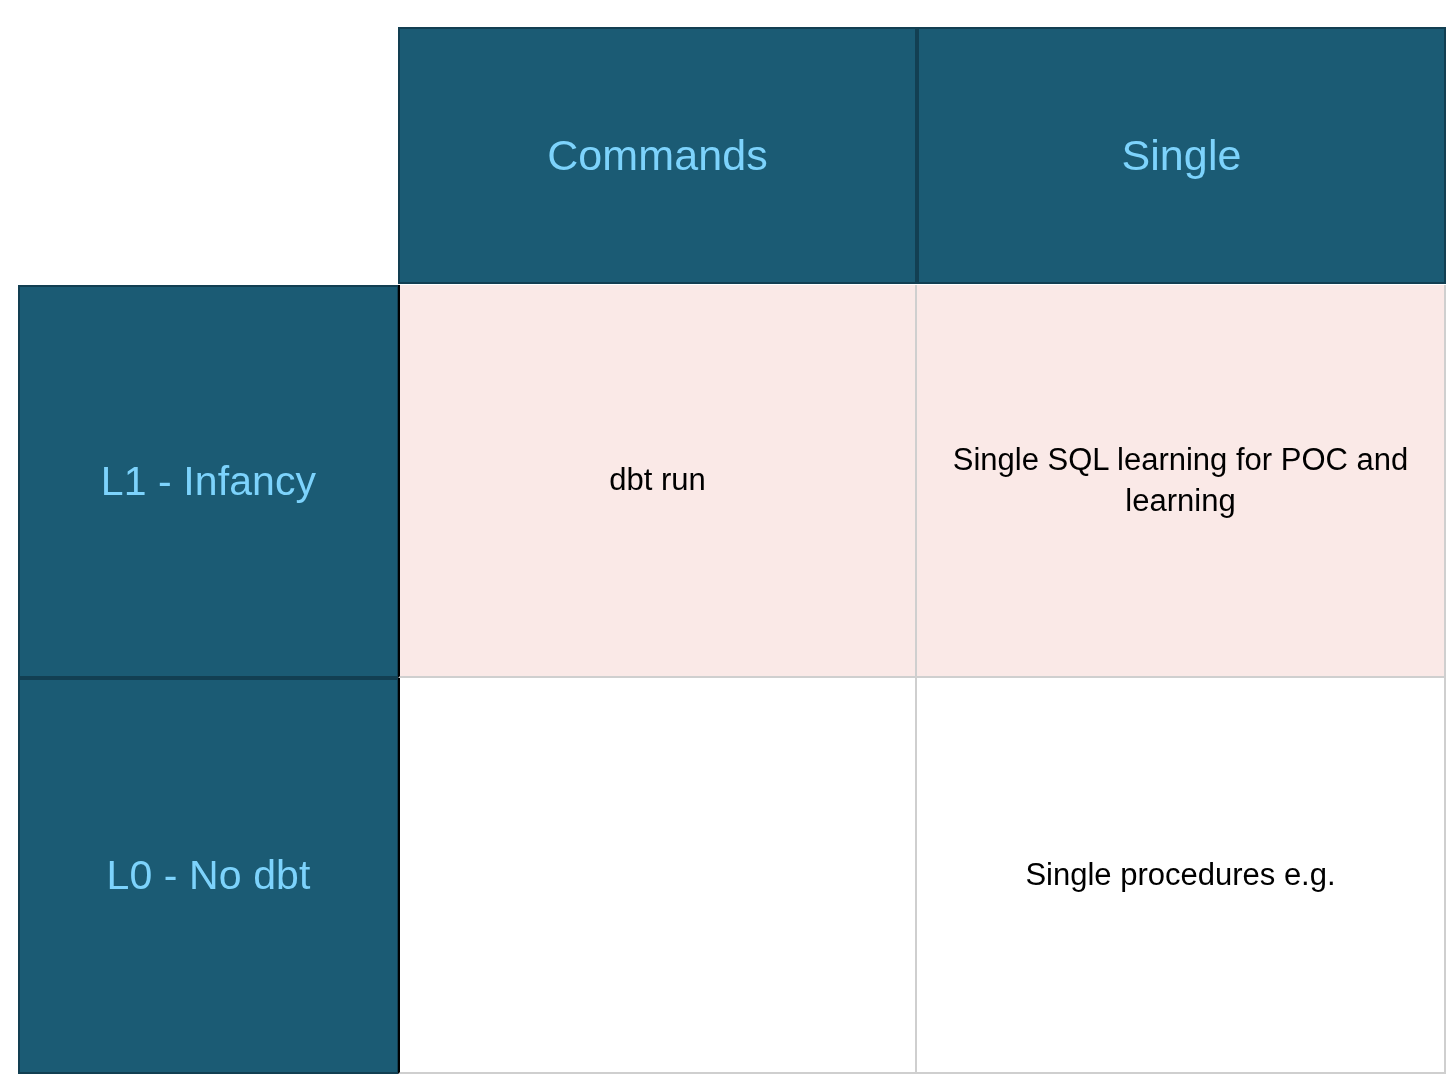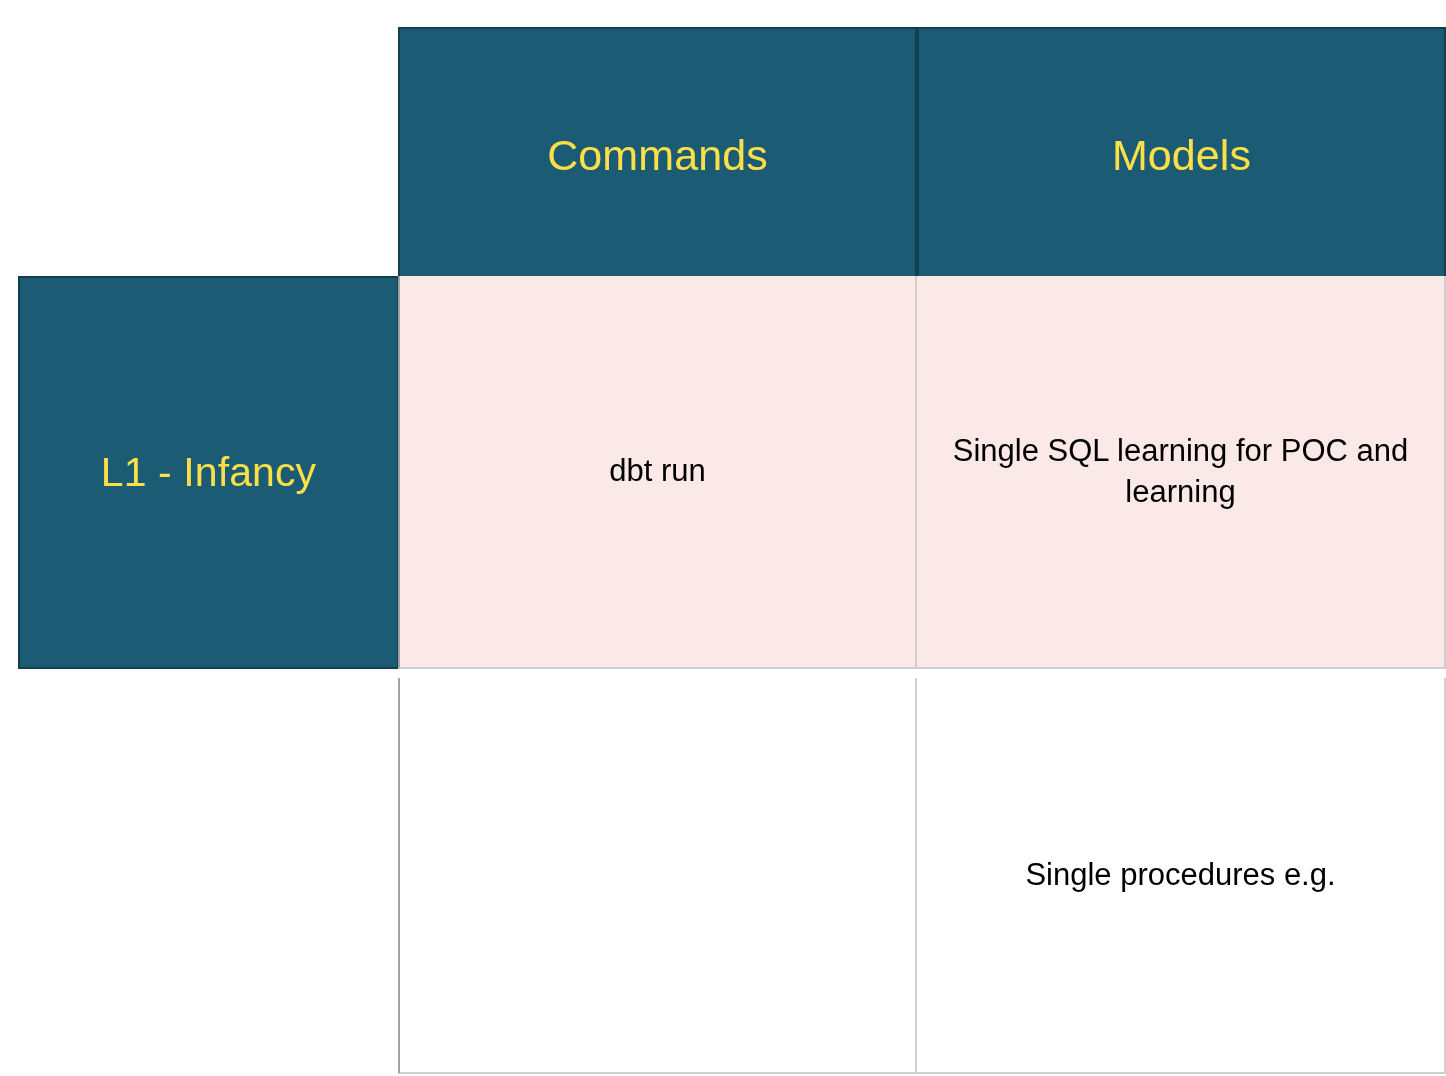--- a/index.html
+++ b/index.html
@@ -27,21 +27,21 @@
     display: flex;
     align-items: center;
     justify-content: center;
     text-align: center;
   }
 
   
   .hdr {
     background: #1b5b74;
     border: 2px solid #123f52;
-    color: #fde047;
+    color: #7dd3fc;
     text-align: center;
   }
   .hdr .label {
     font-size: 43px;
     font-weight: 400;
     line-height: 1.15;
     letter-spacing: 0.1px;
   }
   .rowhdr .label {
     font-size: 41px;
@@ -59,29 +59,29 @@
   }
   .body-cell .label {
     font-size: 31px;
     font-weight: 400;
     line-height: 1.32;
     padding: 0 20px;
   }
 
   
   .body-cell.leftedge {
-    border-left: 2px solid #a3a3a3;
+    border-left: 2px solid #000000;
   }
 
   
   .col-commands { left: 398px; width: 519px; }
   .col-models   { left: 917px; width: 529px; }
 
   .hdr-row   { top: 27px;  height: 257px; }
-  .row-l1    { top: 276px; height: 393px; }
+  .row-l1    { top: 285px; height: 393px; }
   .row-l0    { top: 678px; height: 396px; }
 
   .rowhdr    { left: 18px; width: 381px; }
 
   .corner-blank {
     position: absolute;
     left: 0; top: 0;
     width: 398px; height: 284px;
     background: #ffffff;
   }
@@ -91,35 +91,38 @@
 
 <div id="maturity-matrix">
 
   <div class="corner-blank"></div>
 
   <div class="cell hdr hdr-row col-commands">
     <span class="label">Commands</span>
   </div>
 
   <div class="cell hdr hdr-row col-models">
-    <span class="label">Models</span>
+    <span class="label">Single</span>
   </div>
 
   <div class="cell hdr rowhdr row-l1">
     <span class="label">L1 - Infancy</span>
   </div>
 
   <div class="cell body-cell tinted leftedge row-l1 col-commands">
     <span class="label">dbt run</span>
   </div>
 
   <div class="cell body-cell tinted row-l1 col-models">
     <span class="label">Single SQL learning for POC and learning</span>
   </div>
 
+  <div class="cell hdr rowhdr row-l0">
+    <span class="label">L0 - No dbt</span>
+  </div>
 
   <div class="cell body-cell leftedge row-l0 col-commands">
     <span class="label"></span>
   </div>
 
   <div class="cell body-cell row-l0 col-models">
     <span class="label">Single procedures e.g.</span>
   </div>
 
 </div>

